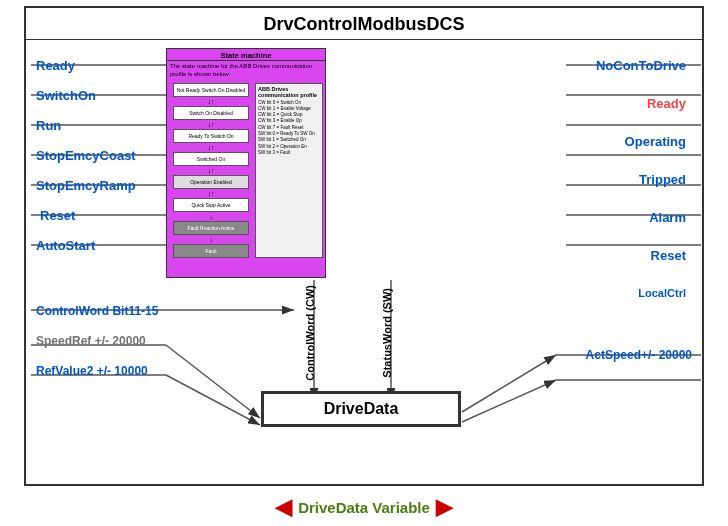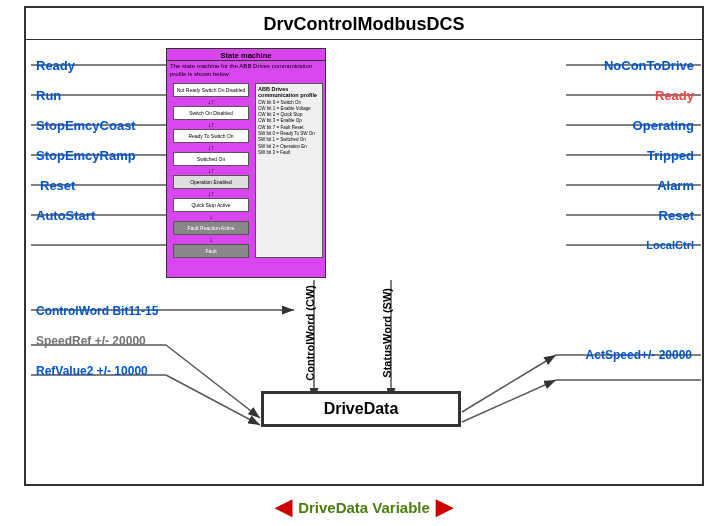--- a/index.html
+++ b/index.html
@@ -182,28 +182,29 @@
 
       <defs>
         <marker id="arrowhead" markerWidth="8" markerHeight="6" refX="8" refY="3" orient="auto">
           <polygon points="0 0, 8 3, 0 6" fill="#333"></polygon>
         </marker>
       </defs>
     </svg>
 
     <div style="position:absolute; left:10px; top:10px; display:flex; flex-direction:column; gap:0;">
       <div style="height:30px;display:flex;align-items:center;font-size:13px;color:#0055cc;font-weight:bold;">Ready</div>
+      <div style="height:30px;display:flex;align-items:center;font-size:13px;color:#0055cc;font-weight:bold;">SwitchOn</div>
       <div style="height:30px;display:flex;align-items:center;font-size:13px;color:#0055cc;font-weight:bold;">Run</div>
       <div style="height:30px;display:flex;align-items:center;font-size:13px;color:#0055cc;font-weight:bold;">StopEmcyCoast</div>
       <div style="height:30px;display:flex;align-items:center;font-size:13px;color:#0055cc;font-weight:bold;">StopEmcyRamp</div>
       <div style="height:30px;display:flex;align-items:center;font-size:13px;color:#0055cc;font-weight:bold;padding-left:4px;">Reset</div>
       <div style="height:30px;display:flex;align-items:center;font-size:13px;color:#0055cc;font-weight:bold;">AutoStart</div>
     </div>
 
-    <div style="position:absolute; right:8px; top:10px; display:flex; flex-direction:column; gap:0;margin-left:33px;">
+    <div style="position:absolute; right:16px; top:10px; display:flex; flex-direction:column; gap:8px;margin-left:33px;">
       <div style="height:30px;display:flex;align-items:center;justify-content:flex-end;font-size:13px;color:#0055cc;font-weight:bold;">NoConToDrive</div>
       <div style="height:30px;display:flex;align-items:center;justify-content:flex-end;font-size:13px;color:#ef4444;font-weight:bold;">Ready</div>
       <div style="height:30px;display:flex;align-items:center;justify-content:flex-end;font-size:13px;color:#0055cc;font-weight:bold;">Operating</div>
       <div style="height:30px;display:flex;align-items:center;justify-content:flex-end;font-size:13px;color:#0055cc;font-weight:bold;">Tripped</div>
       <div style="height:30px;display:flex;align-items:center;justify-content:flex-end;font-size:13px;color:#0055cc;font-weight:bold;">Alarm</div>
       <div style="height:30px;display:flex;align-items:center;justify-content:flex-end;font-size:13px;color:#0055cc;font-weight:bold;">Reset</div>
       <div style="height:30px;display:flex;align-items:center;justify-content:flex-end;font-size:11px;color:#0055cc;font-weight:bold;">LocalCtrl</div>
     </div>
 
     <div class="state-machine-box">

